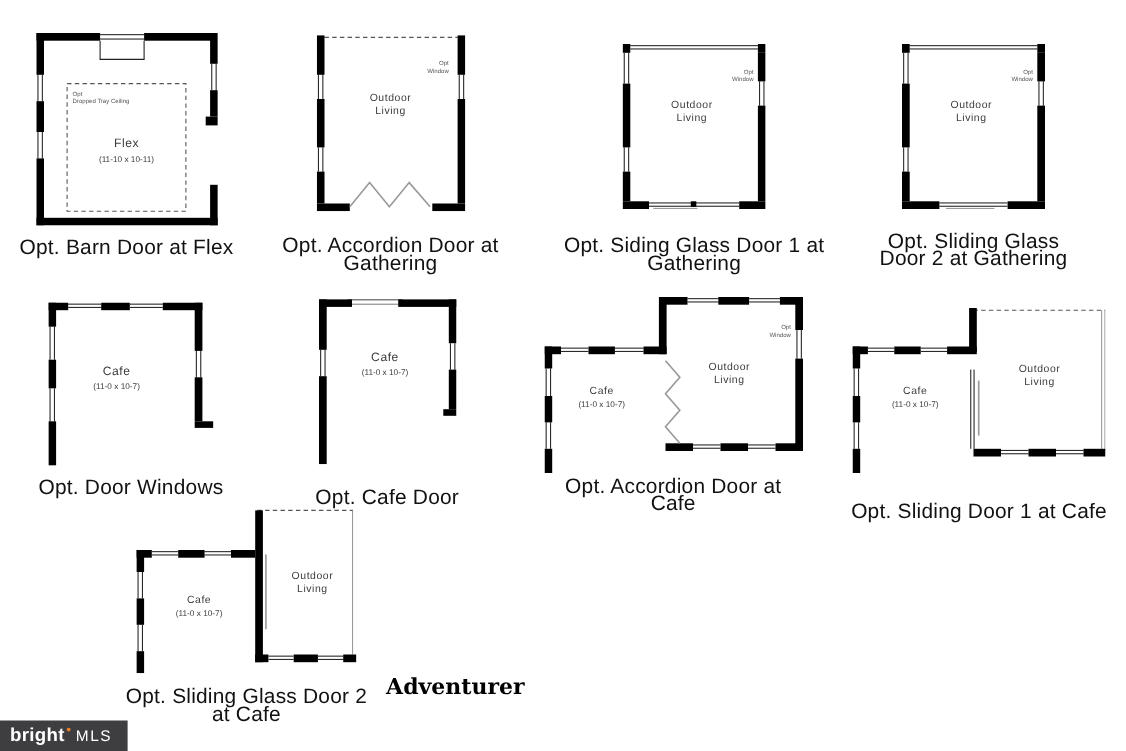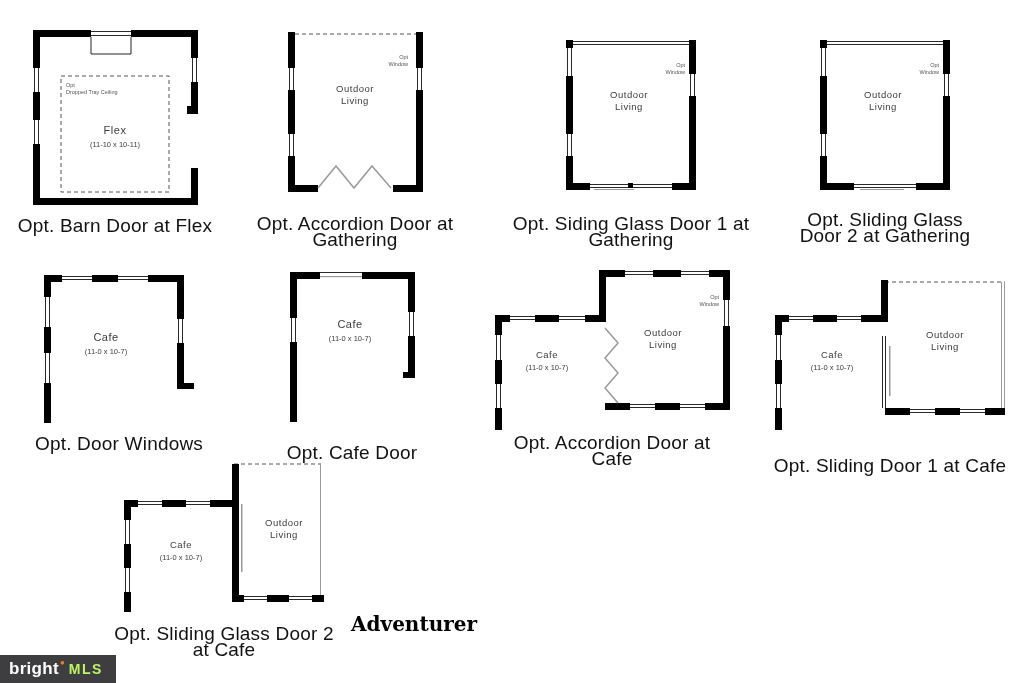--- a/index.html
+++ b/index.html
@@ -20,21 +20,21 @@
   .room-lg{font-size:11px;}
   .dims{fill:#3c3c3c;font-size:7.5px;text-anchor:middle;}
   .note{fill:#555;font-size:5.5px;text-anchor:end;}
   .noteL{fill:#555;font-size:5.5px;text-anchor:start;}
   .title{position:absolute;top:612px;left:0;width:828px;text-align:center;
          font-family:"DejaVu Serif", serif;font-weight:bold;font-size:20px;line-height:25px;color:#000;}
   .logo{position:absolute;left:0;top:655px;width:116px;height:28px;background:#3e3e40;
         display:flex;align-items:center;padding-left:9px;box-sizing:border-box;}
   .logo .b{color:#ffffff;font-weight:bold;font-size:17px;letter-spacing:.3px;}
   .logo .star{color:#e8812a;font-size:8px;align-self:flex-start;margin:3px 1px 0 1px;}
-  .logo .m{color:#bef264;font-size:14px;font-weight:bold;letter-spacing:1.5px;margin-left:3px;}
+  .logo .m{color:#ffffff;font-size:14px;font-weight:normal;letter-spacing:1.5px;margin-left:3px;}
 </style>
 </head>
 <body>
 
 <div class="stage">
 
   <figure class="plan" style="left:10px;top:30px;width:210px;">
     <svg width="165" height="175" viewBox="0 0 165 175">
       <g>
 

